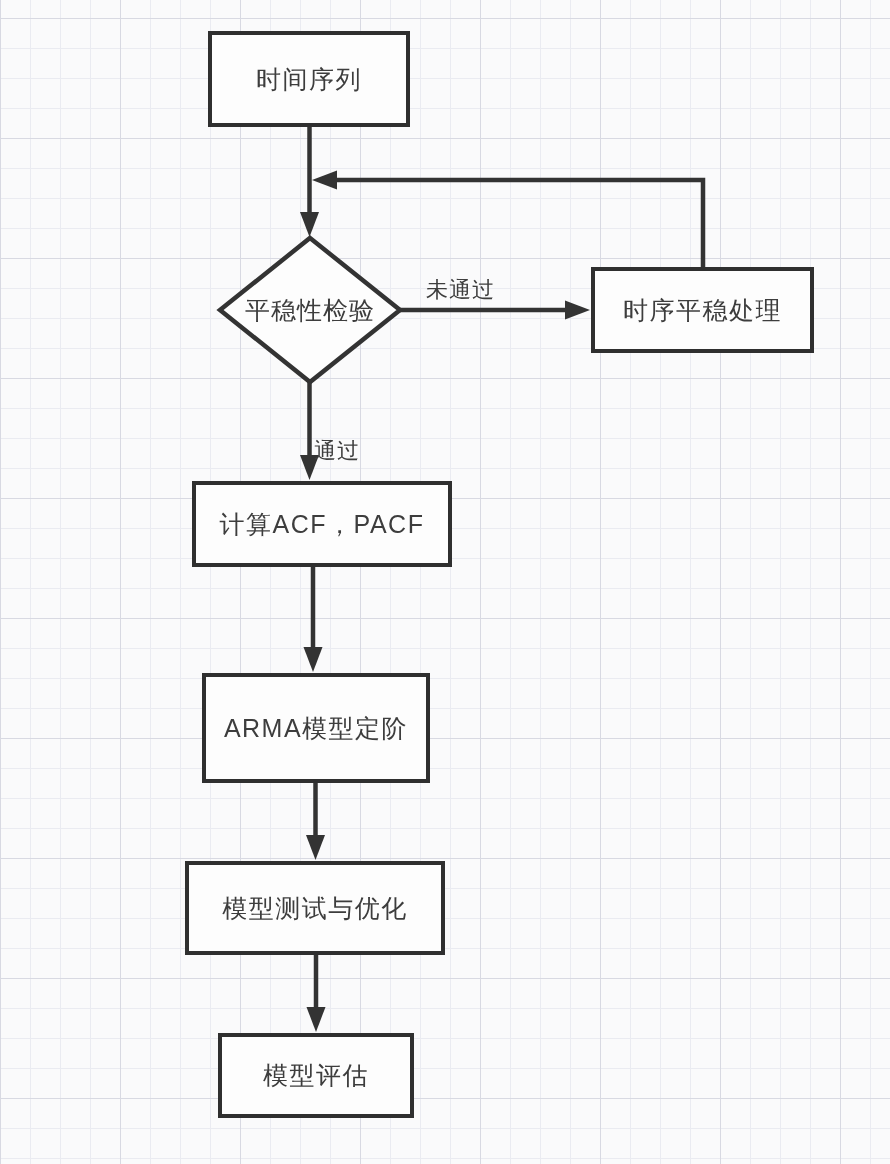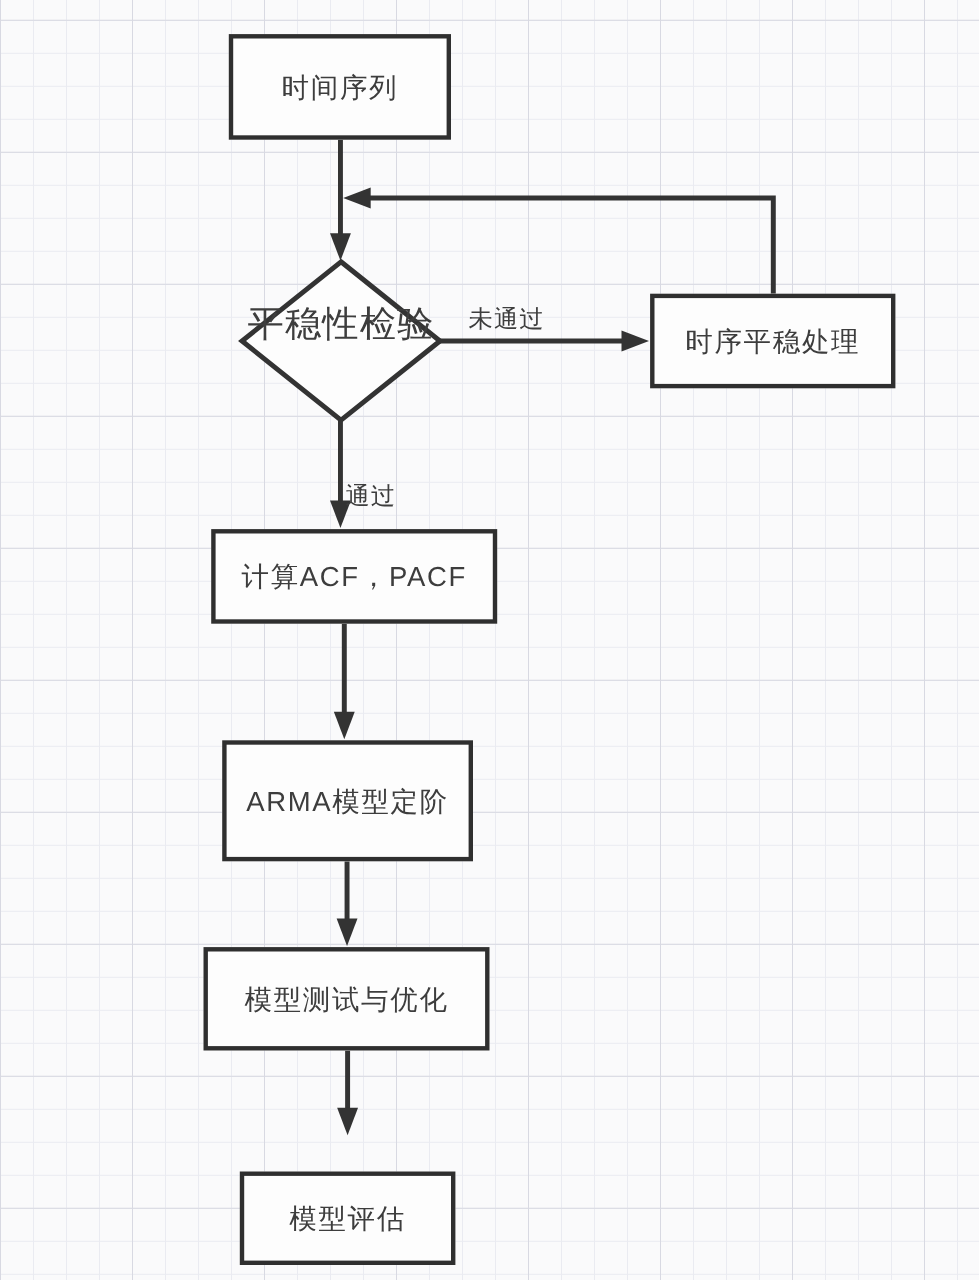--- a/index.html
+++ b/index.html
@@ -39,30 +39,30 @@
     color: #3d3d3d;
     font-size: 25px;
     letter-spacing: 1.5px;
     white-space: nowrap;
   }
   .node-time-series   { left: 208px; top: 31px;   width: 202px; height: 96px; }
   .node-stationarize  { left: 591px; top: 267px;  width: 223px; height: 86px; text-align: right; }
   .node-acf-pacf      { left: 180px; top: 481px;  width: 260px; height: 86px; margin-left: 12px; }
   .node-arma-order    { left: 202px; top: 673px;  width: 228px; height: 110px; }
   .node-test-optimize { left: 185px; top: 861px;  width: 260px; height: 94px; }
-  .node-evaluate      { left: 218px; top: 1033px; width: 196px; height: 85px; margin-top: 32px; }
+  .node-evaluate      { left: 218px; top: 1033px; width: 196px; height: 85px; }
   .diamond-label {
     position: absolute;
-    left: 220px; top: 274px;
+    left: 220px; top: 290px;
     width: 180px; height: 40px;
     display: flex;
     align-items: center;
     justify-content: center;
     color: #3d3d3d;
-    font-size: 33px;
+    font-size: 25px;
     letter-spacing: 1px;
     white-space: nowrap;
   }
   .edge-label {
     position: absolute;
     color: #3d3d3d;
     font-size: 22px;
     letter-spacing: 1px;
     white-space: nowrap;
   }

